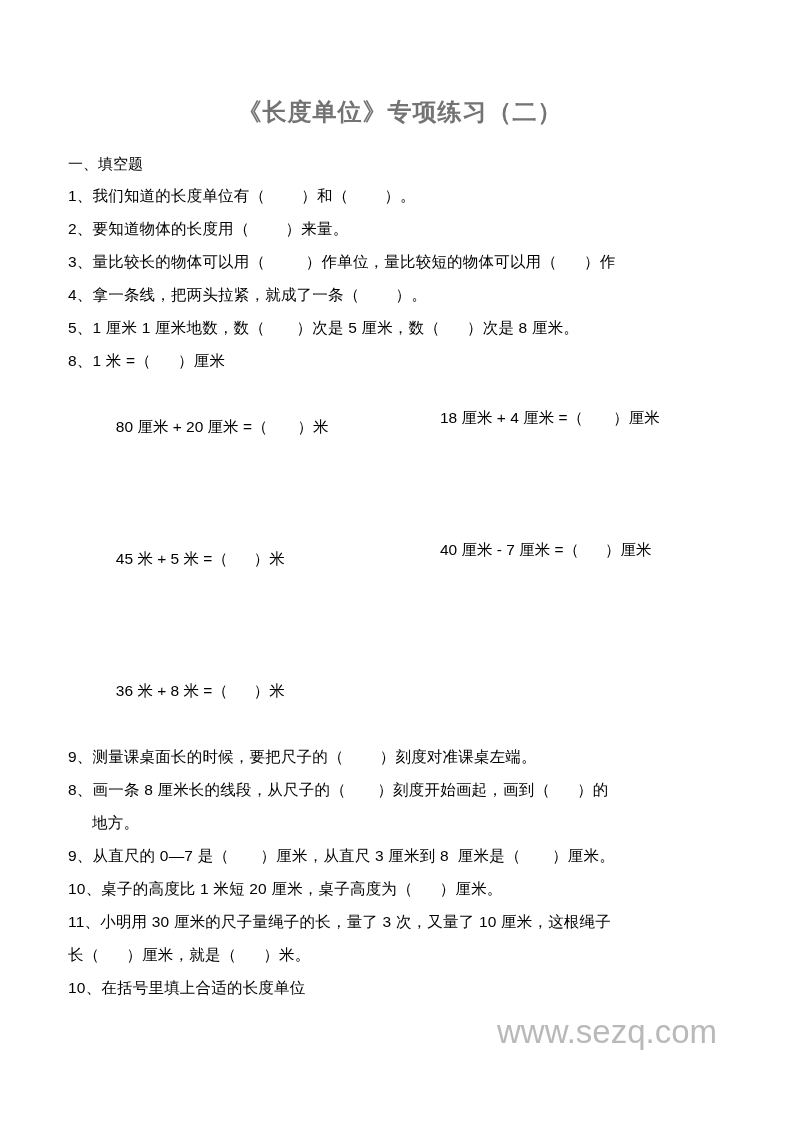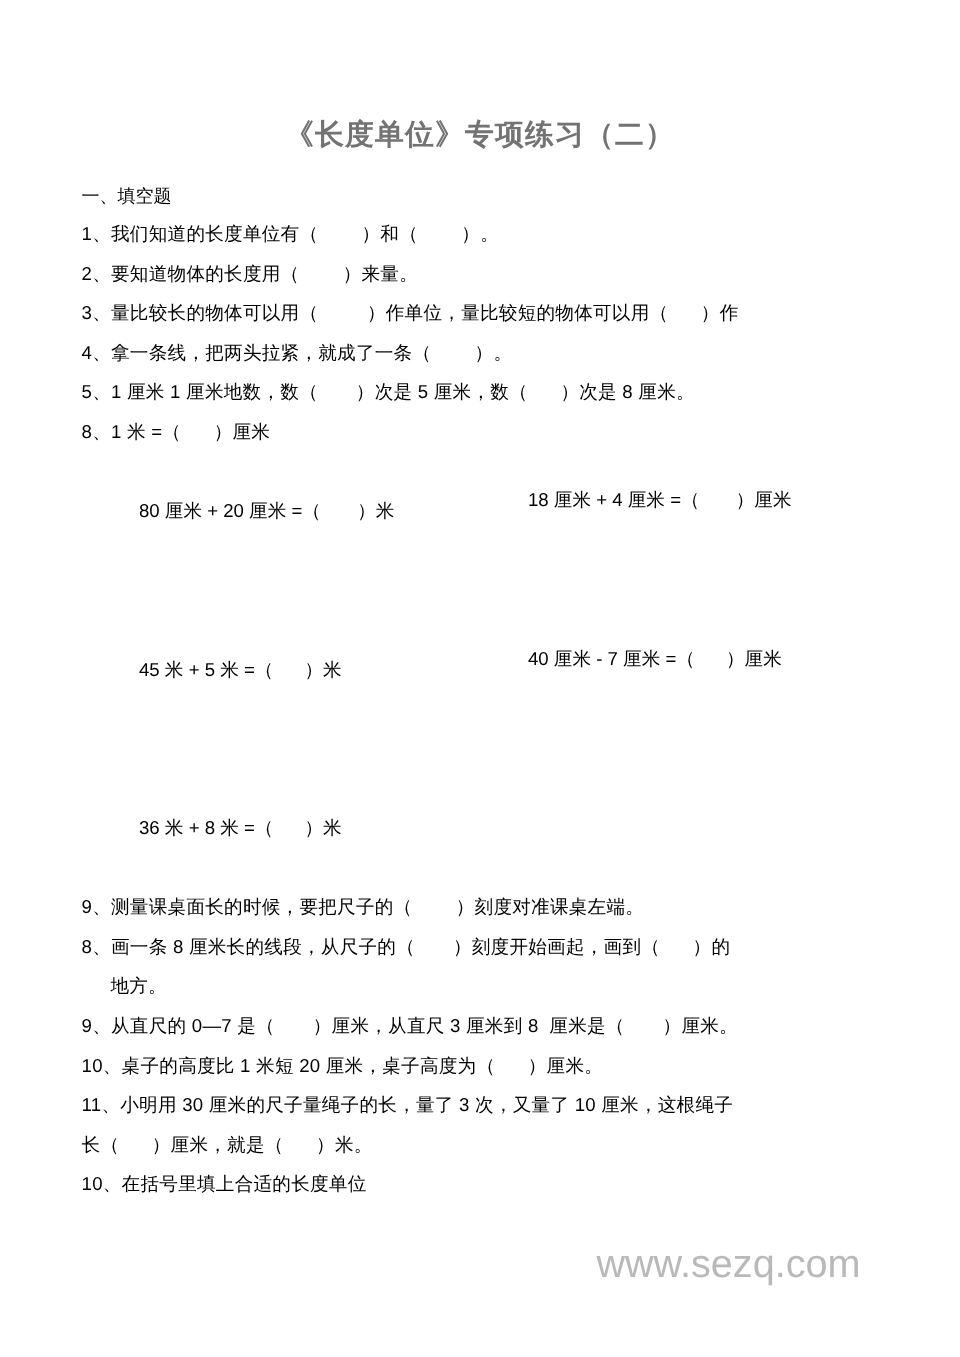--- a/index.html
+++ b/index.html
@@ -77,21 +77,21 @@
     position: absolute;
     top: 0;
     white-space: pre;
     margin-top: 24px;
   }
 
   
   .watermark {
     position: absolute;
     left: 497px;
-    top: 1034px;
+    top: 1013px;
     font-size: 33px;
     color: #b9b9b9;
     font-family: "Liberation Sans", "DejaVu Sans", sans-serif;
     letter-spacing: 0px;
     white-space: nowrap;
     user-select: none;
   }
 </style>
 </head>
 <body>

